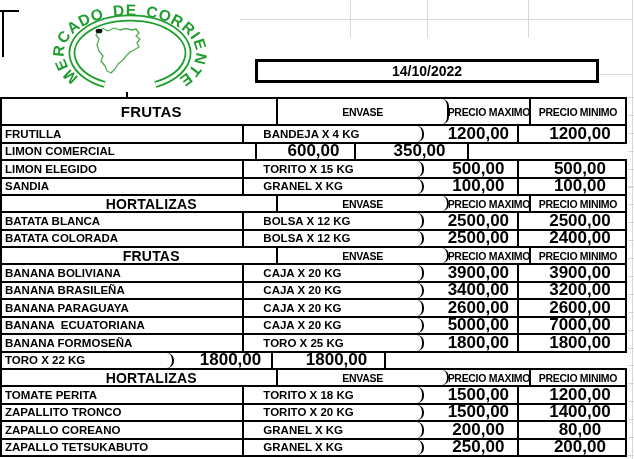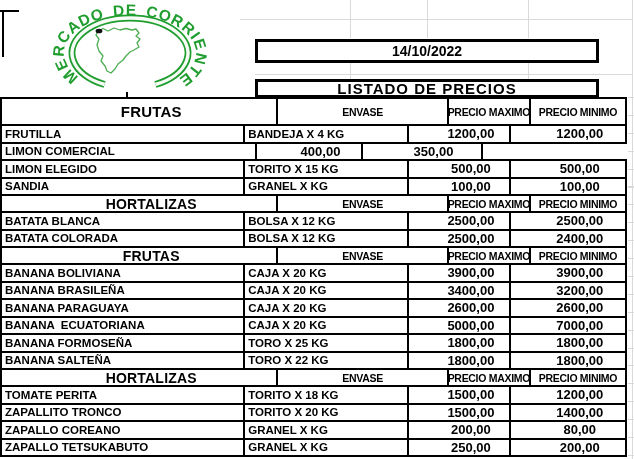--- a/index.html
+++ b/index.html
@@ -18,42 +18,42 @@
   
   .logo{position:absolute;left:28px;top:0;width:204px;height:96px;}
   .logo-text{font-family:"Liberation Sans",sans-serif;font-weight:bold;font-size:15.5px;
     letter-spacing:1px;word-spacing:3px;fill:var(--logo-green,#1f9d2e);}
   .ring-outer{fill:none;stroke:var(--logo-green,#1f9d2e);stroke-width:7;}
   .ring-inner{fill:none;stroke:#f6fbf6;stroke-width:3.4;}
   .map{fill:none;stroke:var(--map-green,#4fae54);stroke-width:1.3;stroke-linejoin:round;}
 
   
   .hbox{position:absolute;left:255px;width:344px;box-sizing:border-box;border:3px solid #000;
-    display:flex;align-items:center;justify-content:center;font-weight:bold;background:#fff;}
+    display:flex;align-items:center;justify-content:center;font-weight:bold;background:#fff;margin-top:20px;}
   .datebox{top:39px;height:24px;font-size:14px;}
   .titlebox{top:79px;height:19px;font-size:15px;letter-spacing:1px;}
 
   
   .ptable{position:absolute;left:0;top:97px;width:627px;box-sizing:border-box;
     border-left:2px solid #000;border-top:2px solid #000;font-weight:bold;background:#fff;}
   .trow{display:flex;box-sizing:border-box;border-bottom:2px solid #000;background:#fff;}
   .trow.first{height:27px;}
   .trow.hdr{height:17px;}
-  .trow.drow{height:17.5px;}
+  .trow.drow{height:17.5px;gap:16px;}
   .cell{box-sizing:border-box;border-right:2px solid #000;height:100%;
     display:flex;align-items:center;overflow:hidden;white-space:pre;}
   .c-name{width:255px;}
-  .c-env{width:172px;}
+  .c-env{width:172px;border-radius:7px;}
   .c-max{width:83px;}
   .c-min{width:97px;}
   .sec{justify-content:center;font-size:14px;letter-spacing:.2px;margin-left:24px;}
   .trow.first .sec{font-size:15px;}
   .colhdr{justify-content:center;font-size:10.5px;letter-spacing:-0.3px;}
   .prod,.env{padding-left:3px;font-size:11.5px;}
-  .price{justify-content:center;font-size:13px;margin-left:23px;}
+  .price{justify-content:center;font-size:17px;}
 </style>
 </head>
 <body>
 
 <div class="stage">
 
   <div class="gl" style="left:350px;top:0;width:1px;height:38px;"></div>
   <div class="gl" style="left:427px;top:0;width:1px;height:38px;"></div>
   <div class="gl" style="left:528px;top:0;width:1px;height:38px;"></div>
   <div class="gl" style="left:350px;top:63px;width:1px;height:16px;"></div>
@@ -94,21 +94,21 @@
     <div class="cell c-min colhdr">PRECIO MINIMO</div>
   </div>
       <div class="trow drow">
     <div class="cell c-name prod">FRUTILLA</div>
     <div class="cell c-env env">BANDEJA X 4 KG</div>
     <div class="cell c-max price">1200,00</div>
     <div class="cell c-min price">1200,00</div>
   </div>
       <div class="trow drow">
     <div class="cell c-name prod">LIMON COMERCIAL</div>
-    <div class="cell c-max price">400,00</div>
+    <div class="cell c-max price">600,00</div>
     <div class="cell c-min price">350,00</div>
   </div>
       <div class="trow drow">
     <div class="cell c-name prod">LIMON ELEGIDO</div>
     <div class="cell c-env env">TORITO X 15 KG</div>
     <div class="cell c-max price">500,00</div>
     <div class="cell c-min price">500,00</div>
   </div>
       <div class="trow drow">
     <div class="cell c-name prod">SANDIA</div>
@@ -164,21 +164,20 @@
     <div class="cell c-max price">5000,00</div>
     <div class="cell c-min price">7000,00</div>
   </div>
       <div class="trow drow">
     <div class="cell c-name prod">BANANA FORMOSEÑA</div>
     <div class="cell c-env env">TORO X 25 KG</div>
     <div class="cell c-max price">1800,00</div>
     <div class="cell c-min price">1800,00</div>
   </div>
       <div class="trow drow">
-    <div class="cell c-name prod">BANANA SALTEÑA</div>
     <div class="cell c-env env">TORO X 22 KG</div>
     <div class="cell c-max price">1800,00</div>
     <div class="cell c-min price">1800,00</div>
   </div>
       <div class="trow hdr">
     <div class="cell c-name sec">HORTALIZAS</div>
     <div class="cell c-env colhdr">ENVASE</div>
     <div class="cell c-max colhdr">PRECIO MAXIMO</div>
     <div class="cell c-min colhdr">PRECIO MINIMO</div>
   </div>

